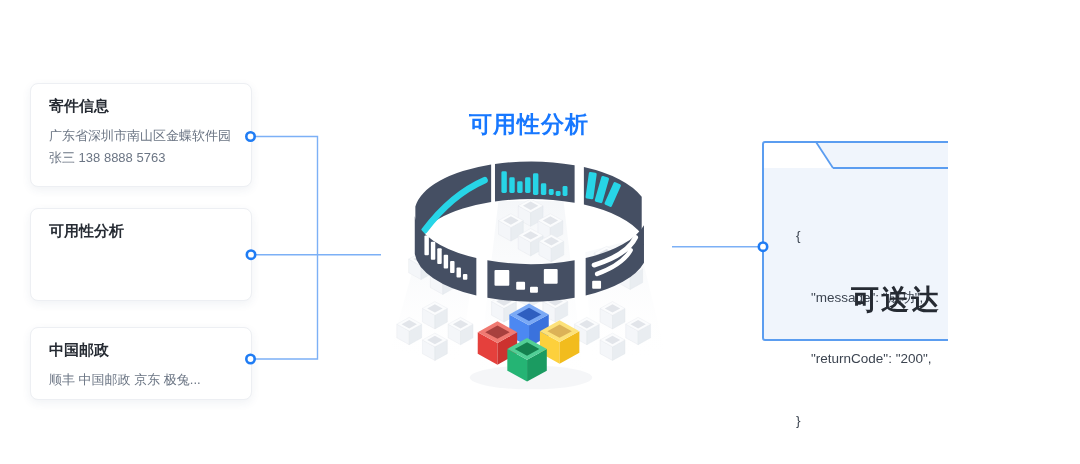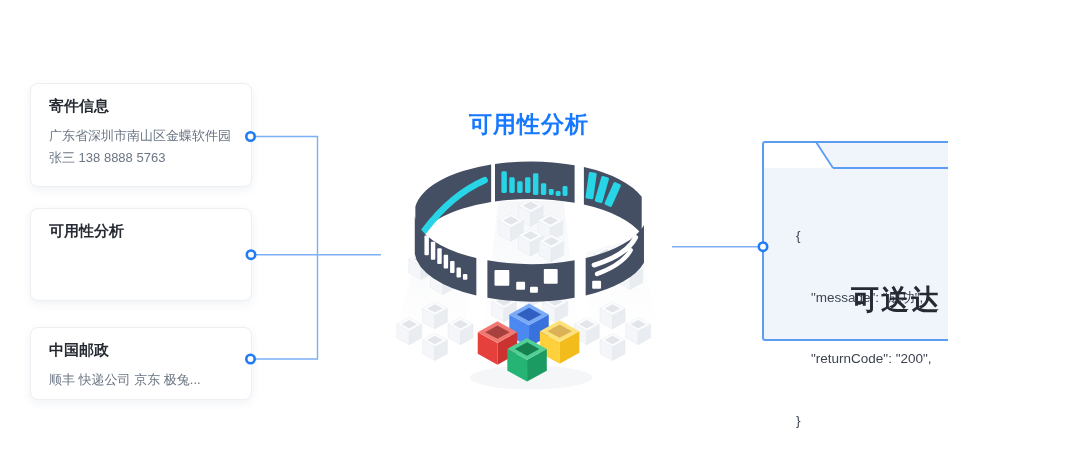--- a/index.html
+++ b/index.html
@@ -44,21 +44,21 @@
     <div class="card-line">广东省深圳市南山区金蝶软件园</div>
     <div class="card-line">张三 138 8888 5763</div>
   </div>
 
   <div class="card" style="top:208px;height:93px">
     <div class="card-title">可用性分析</div>
   </div>
 
   <div class="card" style="top:327px;height:73px">
     <div class="card-title">中国邮政</div>
-    <div class="card-line">顺丰 快递公司 京东 极兔...</div>
+    <div class="card-line">顺丰 中国邮政 京东 极兔...</div>
   </div>
 
   <div class="avail-title">可用性分析</div>
 
   <svg class="illus" width="296" height="272" viewBox="0 0 300 270" aria-hidden="true">
     <defs>
       <linearGradient id="beam" x1="0" y1="0" x2="0" y2="1">
         <stop offset="0" stop-color="#dfe5ec" stop-opacity="0.65"></stop>
         <stop offset="1" stop-color="#ffffff" stop-opacity="0"></stop>
       </linearGradient>

